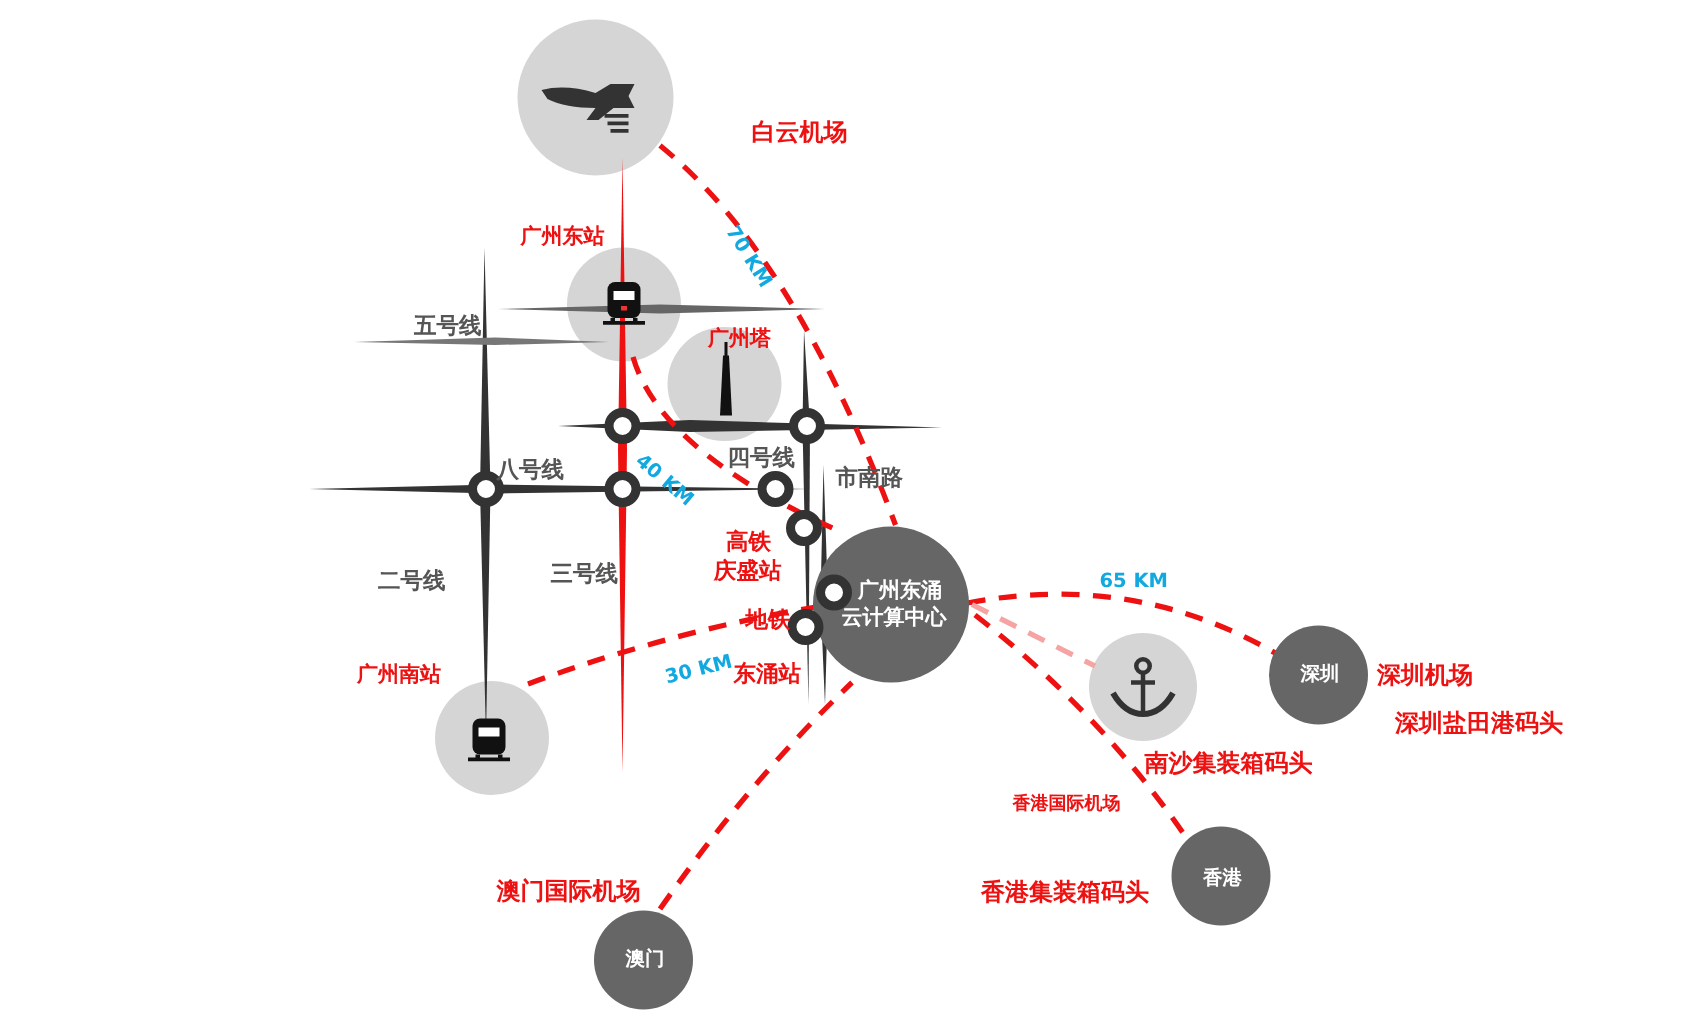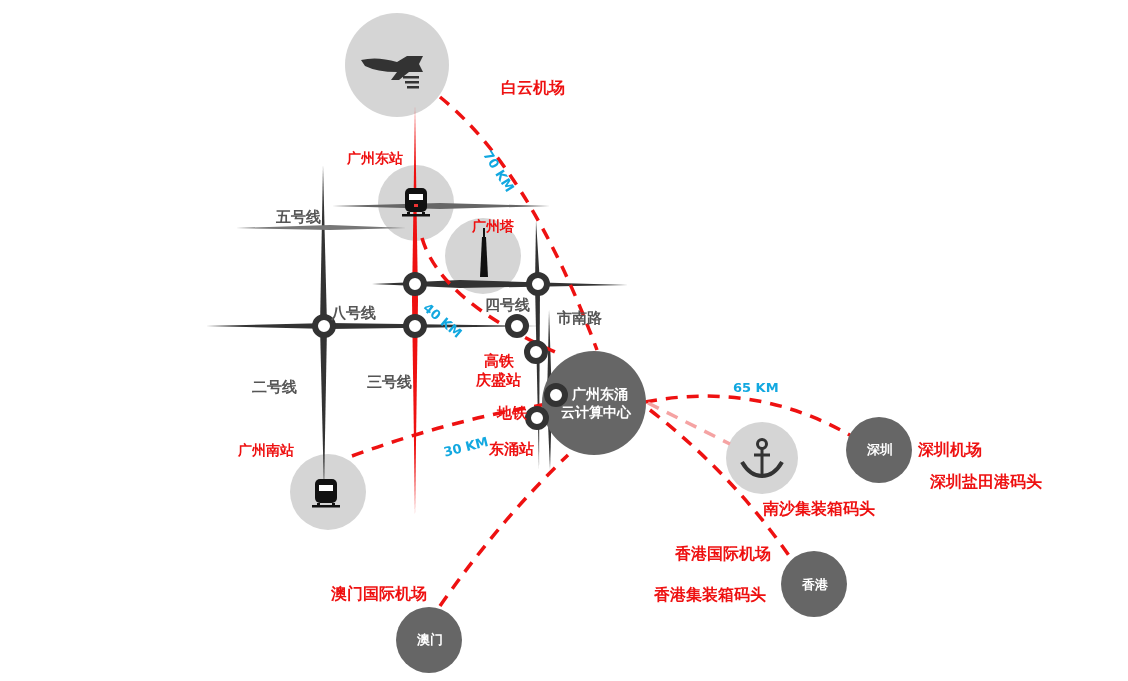--- a/index.html
+++ b/index.html
@@ -108,21 +108,21 @@
 </svg>
 
 <div class="lbl red" style="left:455px;top:78px;font-size:16px;padding-left:46px;">白云机场</div>
 <div class="lbl red" style="left:347px;top:150px;font-size:14px;">广州东站</div>
 <div class="lbl red" style="left:472px;top:218px;font-size:14px;">广州塔</div>
 <div class="lbl red" style="left:238px;top:442px;font-size:14px;">广州南站</div>
 <div class="lbl red" style="left:763px;top:499px;font-size:16px;">南沙集装箱码头</div>
 
 <div class="lbl red" style="left:918px;top:440px;font-size:16px;">深圳机场</div>
 <div class="lbl red" style="left:906px;top:472px;font-size:16px;margin-left:24px;">深圳盐田港码头</div>
-<div class="lbl red" style="left:675px;top:544px;font-size:16px;">香港国际机场</div>
+<div class="lbl red" style="left:675px;top:528px;font-size:12px;">香港国际机场</div>
 <div class="lbl red" style="left:654px;top:585px;font-size:16px;">香港集装箱码头</div>
 <div class="lbl red" style="left:331px;top:584px;font-size:16px;">澳门国际机场</div>
 
 <div class="lbl white" style="left:860px;top:442px;width:40px;font-size:13px;">深圳</div>
 <div class="lbl white" style="left:795px;top:577px;width:40px;font-size:13px;font-family:Liberation Serif, serif;">香港</div>
 <div class="lbl white" style="left:410px;top:632px;width:40px;font-size:13px;">澳门</div>
 <div class="lbl white" style="left:562px;top:386px;width:76px;font-size:14px;">广州东涌</div>
 <div class="lbl white" style="left:556px;top:404px;width:80px;font-size:14px;">云计算中心</div>
 
 <div class="lbl grey" style="left:276px;top:208px;">五号线</div>

